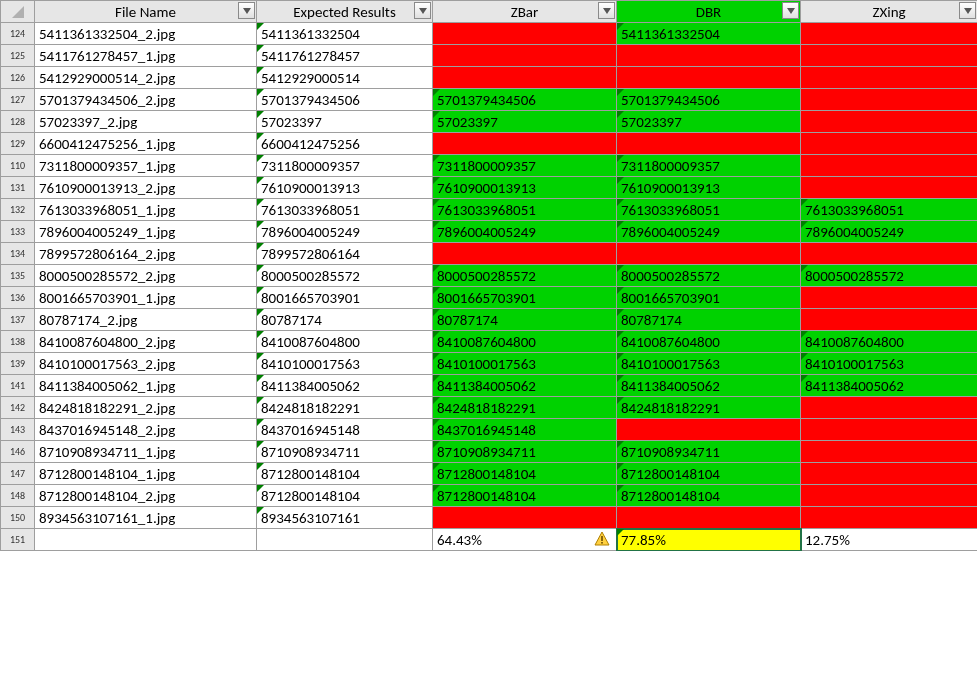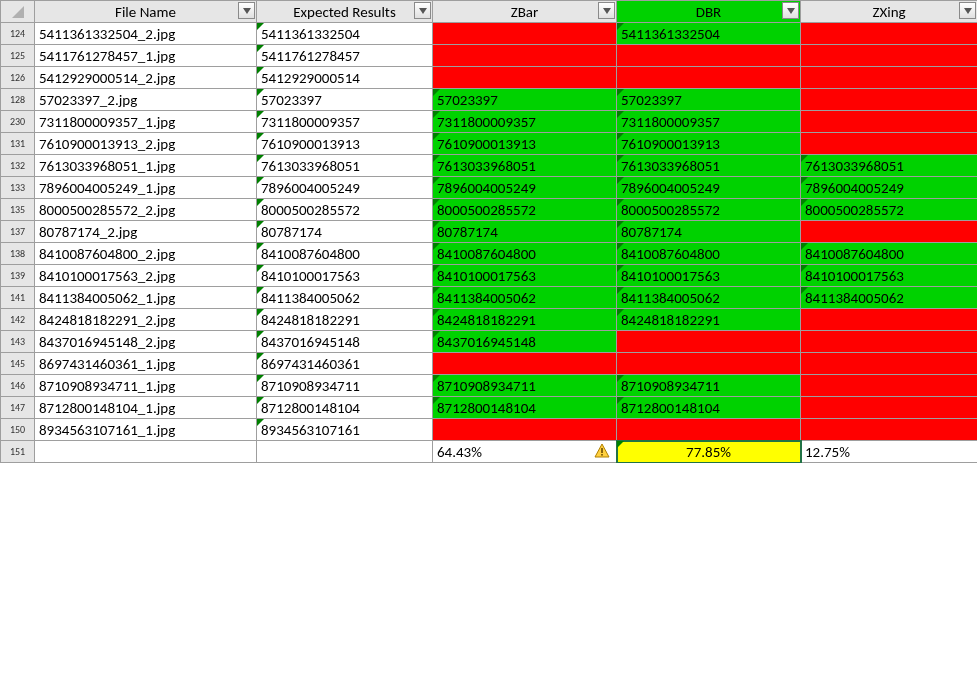--- a/index.html
+++ b/index.html
@@ -74,21 +74,20 @@
   }
 
   .bg-red   { background: #ff0000; }
   .bg-green { background: #00d200; }
   .bg-yellow{ background: #ffff00; }
   .hdr-dbr  { background: #00d200 !important; }
 
   .selected-cell {
     outline: 2px solid #217346;
     outline-offset: -1px;
-    text-align: center;
   }
 </style>
 </head>
 <body>
 
 <table class="sheet">
   <colgroup>
     <col style="width:34px">
     <col class="c-fname">
       <col class="c-exp">
@@ -164,29 +163,45 @@
       </tr>
       <tr>
         <td class="rownum">126</td>
         <td><span>5412929000514_2.jpg</span></td>
         <td><span class="green-err"></span><span>5412929000514</span></td>
         <td class="bg-red"><span></span></td>
         <td class="bg-red"><span></span></td>
         <td class="bg-red"><span></span></td>
       </tr>
       <tr>
+        <td class="rownum">127</td>
+        <td><span>5701379434506_2.jpg</span></td>
+        <td><span class="green-err"></span><span>5701379434506</span></td>
+        <td class="bg-green"><span class="green-err"></span><span>5701379434506</span></td>
+        <td class="bg-green"><span class="green-err"></span><span>5701379434506</span></td>
+        <td class="bg-red"><span></span></td>
+      </tr>
+      <tr>
         <td class="rownum">128</td>
         <td><span>57023397_2.jpg</span></td>
         <td><span class="green-err"></span><span>57023397</span></td>
         <td class="bg-green"><span class="green-err"></span><span>57023397</span></td>
         <td class="bg-green"><span class="green-err"></span><span>57023397</span></td>
         <td class="bg-red"><span></span></td>
       </tr>
       <tr>
-        <td class="rownum">230</td>
+        <td class="rownum">129</td>
+        <td><span>6600412475256_1.jpg</span></td>
+        <td><span class="green-err"></span><span>6600412475256</span></td>
+        <td class="bg-red"><span></span></td>
+        <td class="bg-red"><span></span></td>
+        <td class="bg-red"><span></span></td>
+      </tr>
+      <tr>
+        <td class="rownum">110</td>
         <td><span>7311800009357_1.jpg</span></td>
         <td><span class="green-err"></span><span>7311800009357</span></td>
         <td class="bg-green"><span class="green-err"></span><span>7311800009357</span></td>
         <td class="bg-green"><span class="green-err"></span><span>7311800009357</span></td>
         <td class="bg-red"><span></span></td>
       </tr>
       <tr>
         <td class="rownum">131</td>
         <td><span>7610900013913_2.jpg</span></td>
         <td><span class="green-err"></span><span>7610900013913</span></td>
@@ -204,28 +219,44 @@
       </tr>
       <tr>
         <td class="rownum">133</td>
         <td><span>7896004005249_1.jpg</span></td>
         <td><span class="green-err"></span><span>7896004005249</span></td>
         <td class="bg-green"><span class="green-err"></span><span>7896004005249</span></td>
         <td class="bg-green"><span class="green-err"></span><span>7896004005249</span></td>
         <td class="bg-green"><span class="green-err"></span><span>7896004005249</span></td>
       </tr>
       <tr>
+        <td class="rownum">134</td>
+        <td><span>7899572806164_2.jpg</span></td>
+        <td><span class="green-err"></span><span>7899572806164</span></td>
+        <td class="bg-red"><span></span></td>
+        <td class="bg-red"><span></span></td>
+        <td class="bg-red"><span></span></td>
+      </tr>
+      <tr>
         <td class="rownum">135</td>
         <td><span>8000500285572_2.jpg</span></td>
         <td><span class="green-err"></span><span>8000500285572</span></td>
         <td class="bg-green"><span class="green-err"></span><span>8000500285572</span></td>
         <td class="bg-green"><span class="green-err"></span><span>8000500285572</span></td>
         <td class="bg-green"><span class="green-err"></span><span>8000500285572</span></td>
       </tr>
       <tr>
+        <td class="rownum">136</td>
+        <td><span>8001665703901_1.jpg</span></td>
+        <td><span class="green-err"></span><span>8001665703901</span></td>
+        <td class="bg-green"><span class="green-err"></span><span>8001665703901</span></td>
+        <td class="bg-green"><span class="green-err"></span><span>8001665703901</span></td>
+        <td class="bg-red"><span></span></td>
+      </tr>
+      <tr>
         <td class="rownum">137</td>
         <td><span>80787174_2.jpg</span></td>
         <td><span class="green-err"></span><span>80787174</span></td>
         <td class="bg-green"><span class="green-err"></span><span>80787174</span></td>
         <td class="bg-green"><span class="green-err"></span><span>80787174</span></td>
         <td class="bg-red"><span></span></td>
       </tr>
       <tr>
         <td class="rownum">138</td>
         <td><span>8410087604800_2.jpg</span></td>
@@ -260,38 +291,38 @@
       </tr>
       <tr>
         <td class="rownum">143</td>
         <td><span>8437016945148_2.jpg</span></td>
         <td><span class="green-err"></span><span>8437016945148</span></td>
         <td class="bg-green"><span class="green-err"></span><span>8437016945148</span></td>
         <td class="bg-red"><span></span></td>
         <td class="bg-red"><span></span></td>
       </tr>
       <tr>
-        <td class="rownum">145</td>
-        <td><span>8697431460361_1.jpg</span></td>
-        <td><span class="green-err"></span><span>8697431460361</span></td>
-        <td class="bg-red"><span></span></td>
-        <td class="bg-red"><span></span></td>
-        <td class="bg-red"><span></span></td>
-      </tr>
-      <tr>
         <td class="rownum">146</td>
         <td><span>8710908934711_1.jpg</span></td>
         <td><span class="green-err"></span><span>8710908934711</span></td>
         <td class="bg-green"><span class="green-err"></span><span>8710908934711</span></td>
         <td class="bg-green"><span class="green-err"></span><span>8710908934711</span></td>
         <td class="bg-red"><span></span></td>
       </tr>
       <tr>
         <td class="rownum">147</td>
         <td><span>8712800148104_1.jpg</span></td>
+        <td><span class="green-err"></span><span>8712800148104</span></td>
+        <td class="bg-green"><span class="green-err"></span><span>8712800148104</span></td>
+        <td class="bg-green"><span class="green-err"></span><span>8712800148104</span></td>
+        <td class="bg-red"><span></span></td>
+      </tr>
+      <tr>
+        <td class="rownum">148</td>
+        <td><span>8712800148104_2.jpg</span></td>
         <td><span class="green-err"></span><span>8712800148104</span></td>
         <td class="bg-green"><span class="green-err"></span><span>8712800148104</span></td>
         <td class="bg-green"><span class="green-err"></span><span>8712800148104</span></td>
         <td class="bg-red"><span></span></td>
       </tr>
       <tr>
         <td class="rownum">150</td>
         <td><span>8934563107161_1.jpg</span></td>
         <td><span class="green-err"></span><span>8934563107161</span></td>
         <td class="bg-red"><span></span></td>

